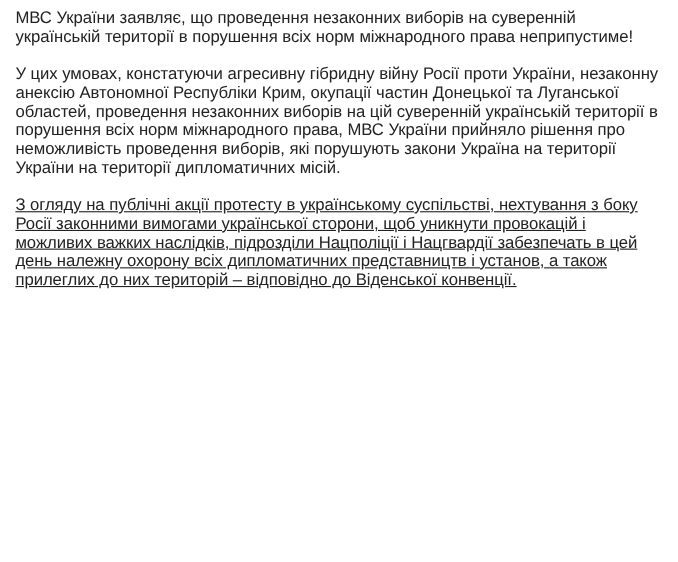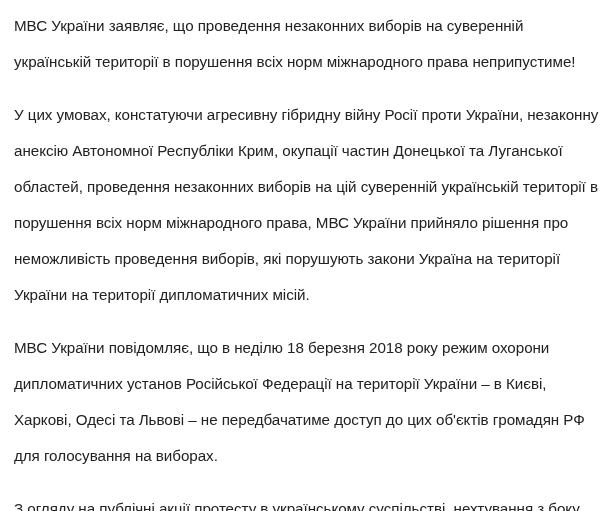--- a/index.html
+++ b/index.html
@@ -13,33 +13,32 @@
     overflow: hidden;
     font-family: "Liberation Sans", sans-serif;
     color: #1a1a1a;
   }
   #article {
     padding: 8px 14px 0 14px;
     box-sizing: border-box;
   }
   .para {
     font-size: 15.2px;
-    line-height: 36px;
+    line-height: 17px;
     color: #222222;
     margin: 0 0 17px 0;
     text-align: left;
     letter-spacing: -0.05px;
     word-spacing: 0px;
   }
   .para:last-child {
     margin-bottom: 0;
     text-decoration: underline;
   }
 </style>
 </head>
 <body>
 
 <div id="article">
   <p class="para">МВС України заявляє, що проведення незаконних виборів на суверенній українській території в порушення всіх норм міжнародного права неприпустиме!</p>
   <p class="para">У цих умовах, констатуючи агресивну гібридну війну Росії проти України, незаконну анексію Автономної Республіки Крим, окупації частин Донецької та Луганської областей, проведення незаконних виборів на цій суверенній українській території в порушення всіх норм міжнародного права, МВС України прийняло рішення про неможливість проведення виборів, які порушують закони Україна на території України на території дипломатичних місій.</p>
-  <p class="para">МВС України повідомляє, що в неділю 18 березня 2018 року режим охорони дипломатичних установ Російської Федерації на території України – в Києві, Харкові, Одесі та Львові – не передбачатиме доступ до цих об'єктів громадян РФ для голосування на виборах.</p>
   <p class="para">З огляду на публічні акції протесту в українському суспільстві, нехтування з боку Росії законними вимогами української сторони, щоб уникнути провокацій і можливих важких наслідків, підрозділи Нацполіції і Нацгвардії забезпечать в цей день належну охорону всіх дипломатичних представництв і установ, а також прилеглих до них територій – відповідно до Віденської конвенції.</p>
 </div>
 
 </body></html>

